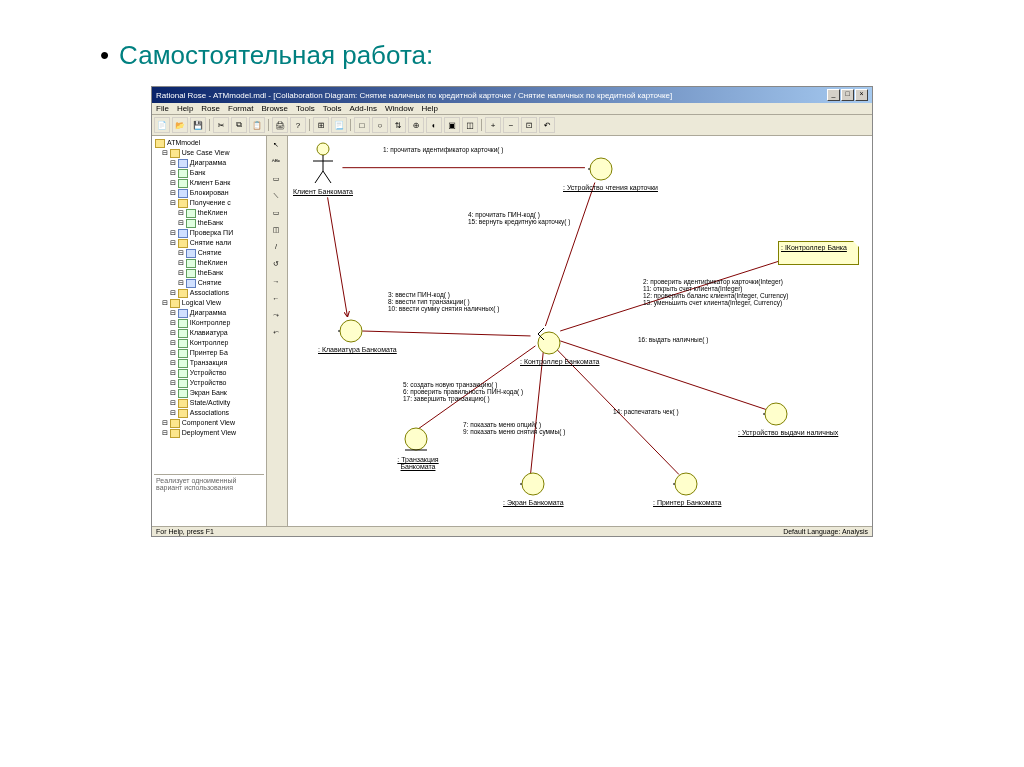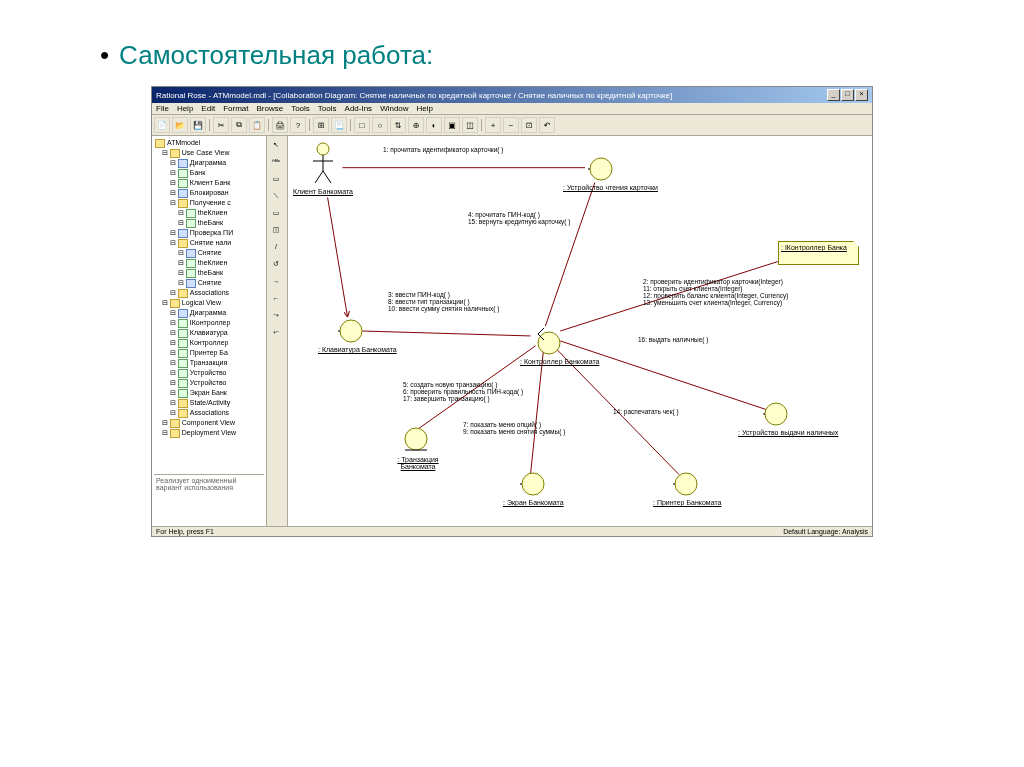--- a/index.html
+++ b/index.html
@@ -230,21 +230,21 @@
       <div class="win-controls">
         <div class="win-btn">_</div>
         <div class="win-btn">□</div>
         <div class="win-btn">×</div>
       </div>
     </div>
 
     <div class="menubar">
       <span class="menu-item">File</span>
       <span class="menu-item">Help</span>
-      <span class="menu-item">Edit</span>
+      <span class="menu-item">Rose</span>
       <span class="menu-item">Format</span>
       <span class="menu-item">Browse</span>
       <span class="menu-item">Tools</span>
       <span class="menu-item">Tools</span>
       <span class="menu-item">Add-Ins</span>
       <span class="menu-item">Window</span>
       <span class="menu-item">Help</span>
     </div>
 
     <div class="toolbar">

